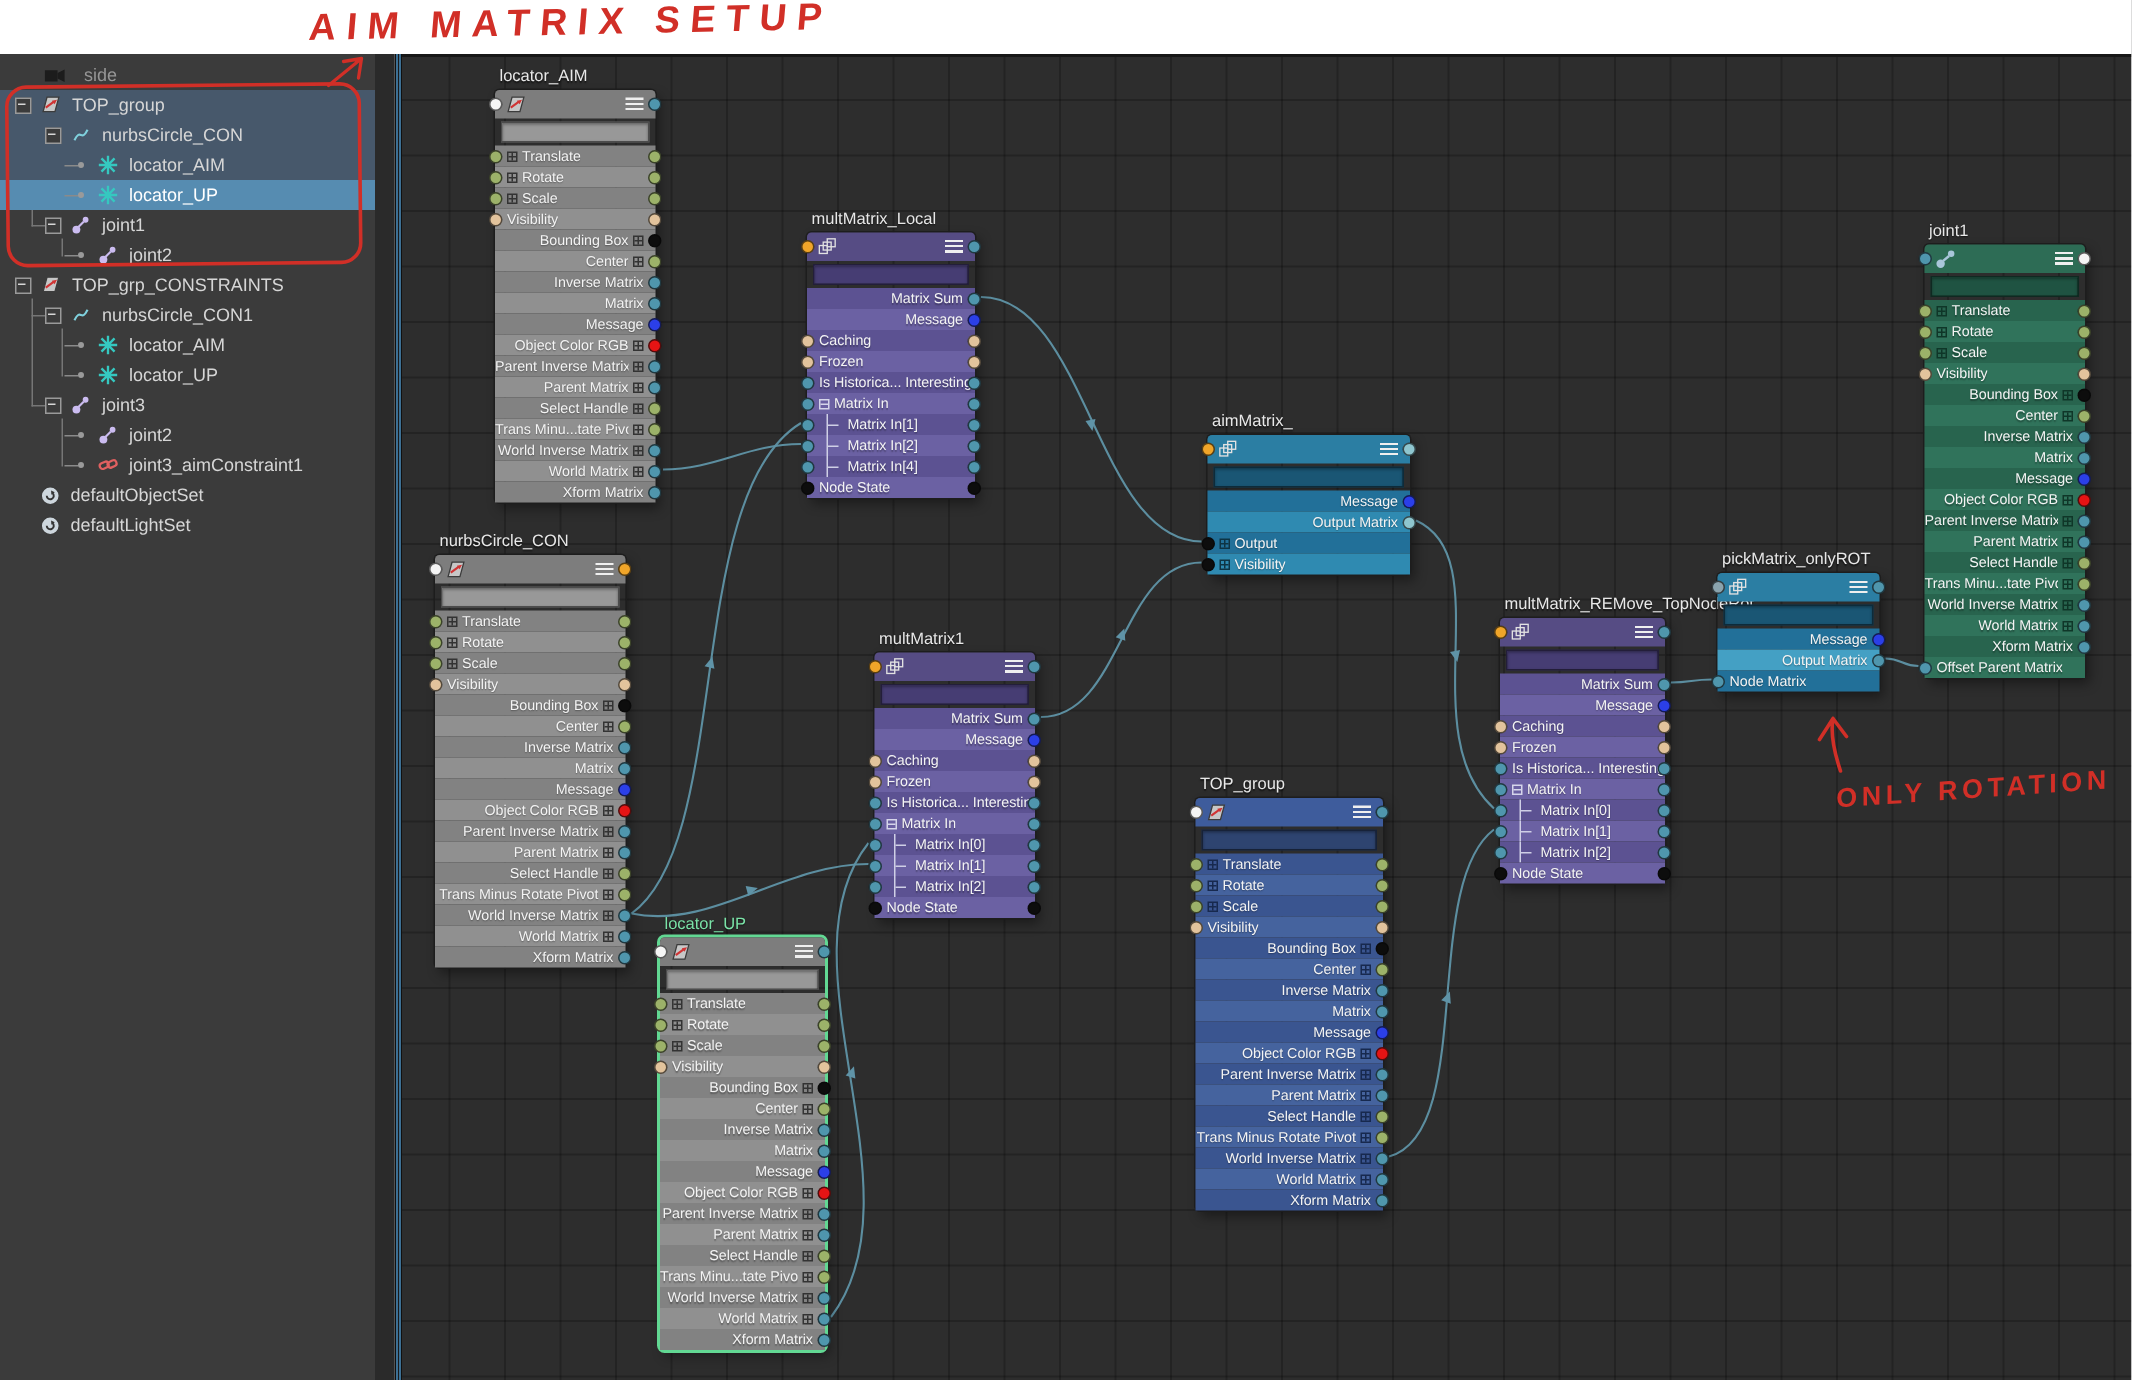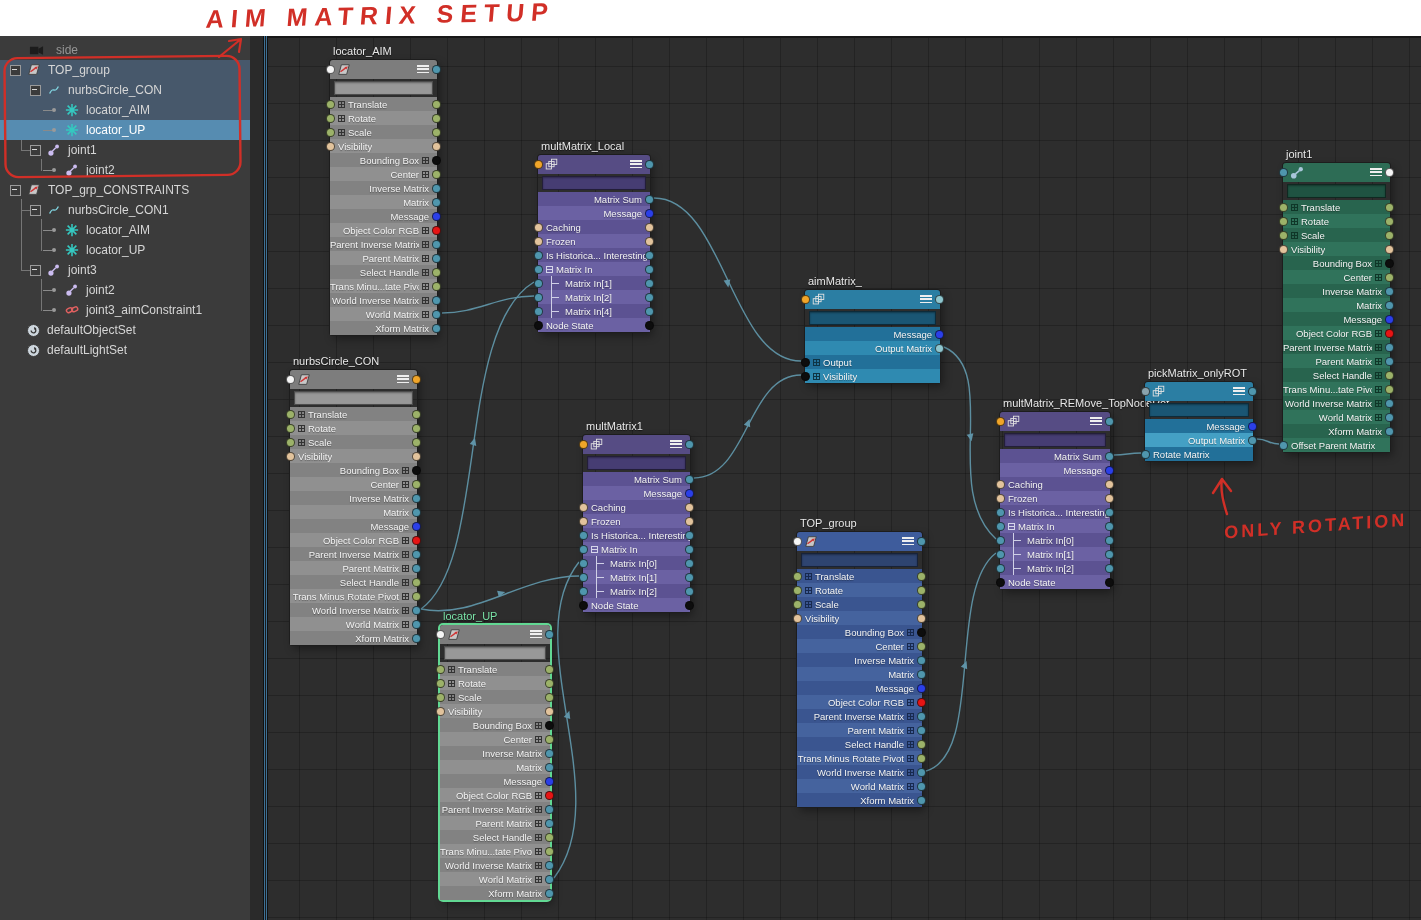--- a/index.html
+++ b/index.html
@@ -970,21 +970,21 @@
           <div class="nrow right">
             <span class="lbl">Message</span>
             <span class="dot r" style="background: rgb(43, 63, 232);"></span>
           </div>
           <div class="nrow right hl">
             <span class="lbl">Output Matrix</span>
             <span class="dot r" style="background: rgb(79, 150, 173);"></span>
           </div>
           <div class="nrow left">
             <span class="dot l" style="background: rgb(79, 150, 173);"></span>
-            <span class="lbl">Rotate Matrix</span>
+            <span class="lbl">Node Matrix</span>
           </div>
         </div>
       </div>
       <div class="node t-green" style="left: 1283px; top: 163px; width: 107px;">
         <div class="ntitle">joint1</div>
         <div class="nheader">
           <span class="dot l" style="background: rgb(79, 150, 173);"></span>
           <span style="display: flex;">
             <svg viewBox="0 0 16 16" width="15" height="15">
               <circle cx="4" cy="11.5" r="3" fill="#a9c6da"></circle>

